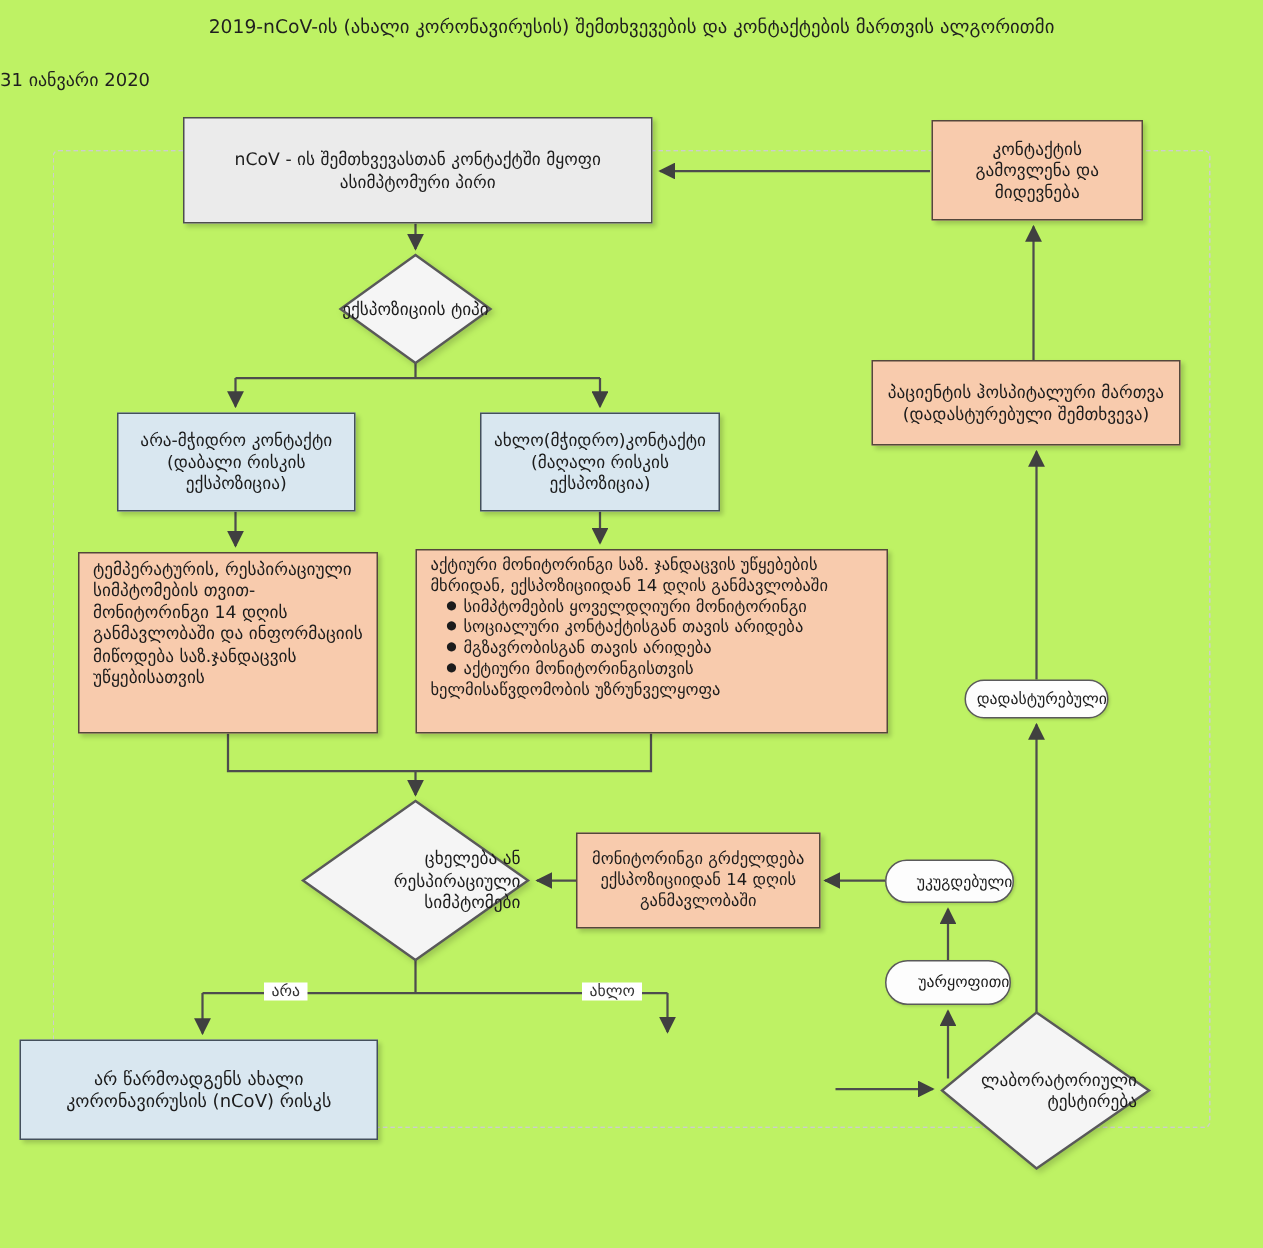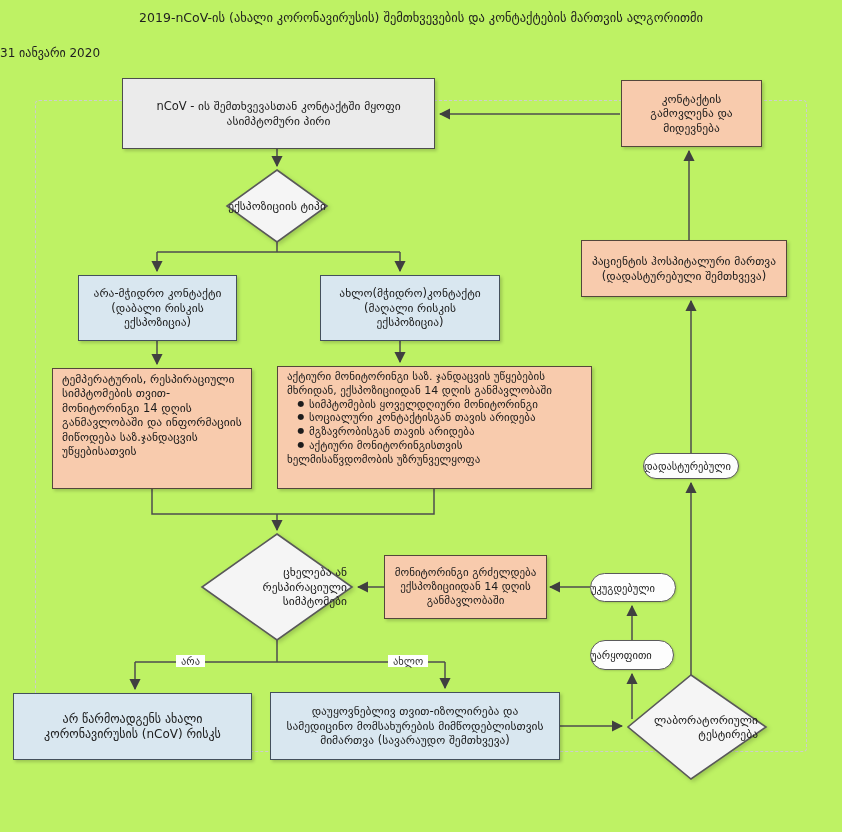--- a/index.html
+++ b/index.html
@@ -22,21 +22,21 @@
           border:1.8px solid #54473b; box-shadow:2px 2px 3px rgba(0,0,0,0.18); padding:4px 8px; }
   .node.gray   { background:#ebebeb; border-color:#4d4d4d; }
   .node.orange { background:#f8cbad; }
   .node.blue   { background:#d9e7f0; border-color:#44505c; }
 
   .node.leftalign { text-align:left; justify-content:flex-start; align-items:flex-start;
                     display:block; padding:3px 9px; }
   .bullet-line { padding-left:6px; display:flex; }
   .bullet-glyph { width:16px; flex:0 0 16px; text-align:center; font-size:9px; padding-top:1px; }
 
-  .capsule { position:absolute; z-index:2; display:flex; align-items:center; justify-content:flex-start;
+  .capsule { position:absolute; z-index:2; display:flex; align-items:center; justify-content:flex-end;
              background:#fdfdfd; border:1.4px solid #5a5a5a; border-radius:15px;
              font-size:10.5px; color:#1c1c1c; box-shadow:1px 1px 2px rgba(0,0,0,0.15); }
 
   .diamond-label { position:absolute; z-index:2; display:flex; align-items:center; justify-content:center;
                    text-align:right; font-size:11.5px; line-height:1.25; color:#1c1c1c; pointer-events:none; }
 
   .edge-label { position:absolute; z-index:2; background:#ffffff; padding:0 5px;
                 font-size:10.5px; color:#333333; }
 </style>
 </head>
@@ -103,21 +103,21 @@
   <div class="node orange" style="left:621px; top:80px; width:141px; height:67px;">
     <span>კონტაქტის გამოვლენა და მიდევნება</span>
   </div>
 
   <div class="diamond-label" style="left:222px; top:179px; width:110px; height:54px;">ექსპოზიციის ტიპი</div>
 
   <div class="node blue" style="left:78px; top:275px; width:159px; height:66px;">
     <span>არა-მჭიდრო კონტაქტი (დაბალი რისკის ექსპოზიცია)</span>
   </div>
 
-  <div class="node blue" style="left:320px; top:275px; width:180px; height:66px;">
+  <div class="node blue" style="left:320px; top:275px; width:160px; height:66px;">
     <span>ახლო(მჭიდრო)კონტაქტი (მაღალი რისკის ექსპოზიცია)</span>
   </div>
 
   <div class="node orange leftalign" style="left:52px; top:368px; width:200px; height:121px; font-size:11.5px;">
     <span>ტემპერატურის, რესპირაციული სიმპტომების თვით-მონიტორინგი 14 დღის განმავლობაში და ინფორმაციის მიწოდება საზ.ჯანდაცვის უწყებისათვის</span>
   </div>
 
   <div class="node orange leftalign" style="left:277px; top:366px; width:315px; height:123px; font-size:11px;">
     <div>აქტიური მონიტორინგი საზ. ჯანდაცვის უწყებების მხრიდან, ექსპოზიციიდან 14 დღის განმავლობაში</div>
     <div class="bullet-line">
@@ -161,17 +161,14 @@
 
   <div class="diamond-label" style="left:628px; top:701px; width:130px; height:52px;">ლაბორატორიული ტესტირება</div>
 
   <div class="edge-label" style="left:176px; top:655px;">არა</div>
   <div class="edge-label" style="left:388px; top:655px;">ახლო</div>
 
   <div class="node blue" style="left:13px; top:693px; width:239px; height:67px; font-size:12px;">
     <span>არ წარმოადგენს ახალი კორონავირუსის (nCoV) რისკს</span>
   </div>
 
-  <div class="node blue" style="left:270px; top:692px; width:290px; height:68px; font-size:11.5px;">
-    <span>დაუყოვნებლივ თვით-იზოლირება და სამედიცინო მომსახურების მიმწოდებლისთვის მიმართვა (სავარაუდო შემთხვევა)</span>
-  </div>
 
 </div>
 
 </body></html>

